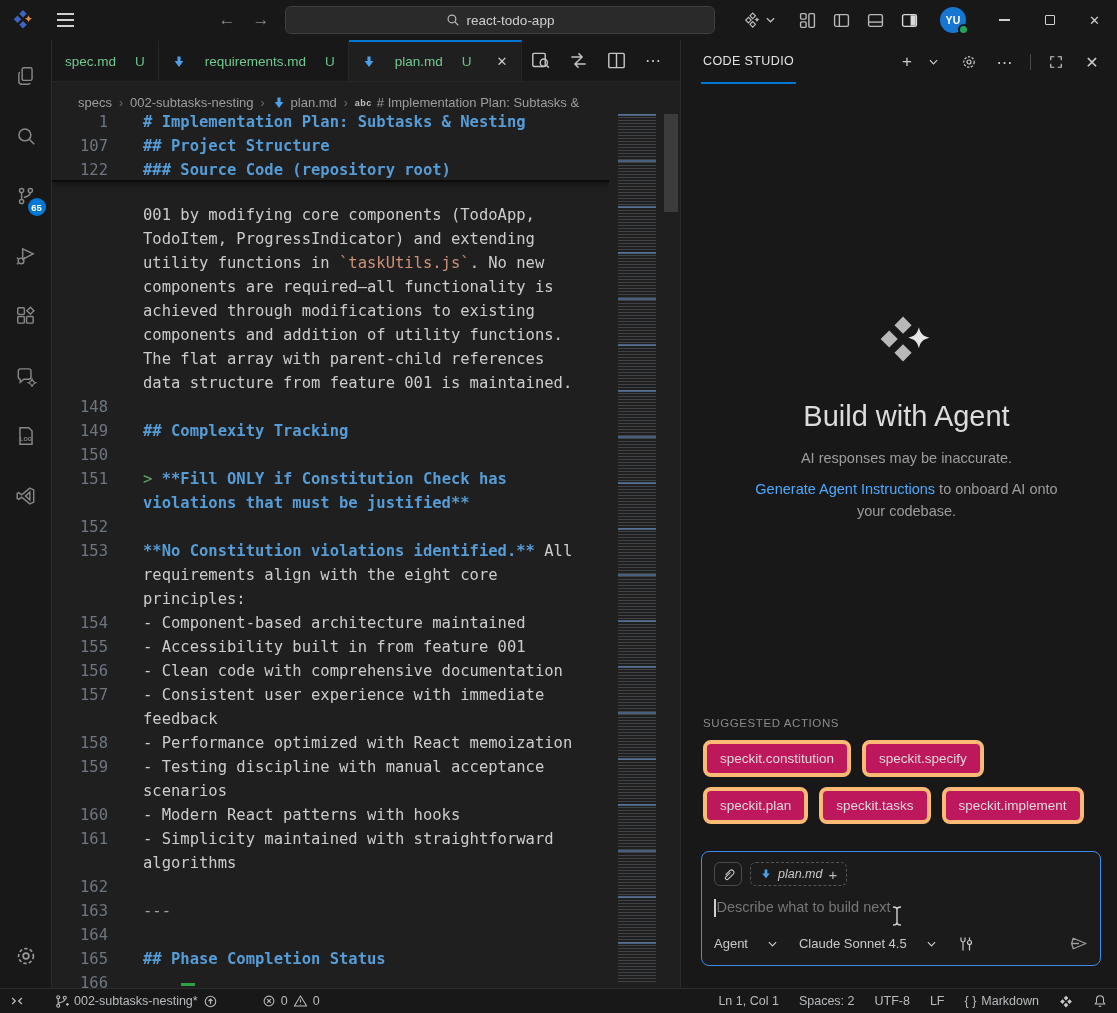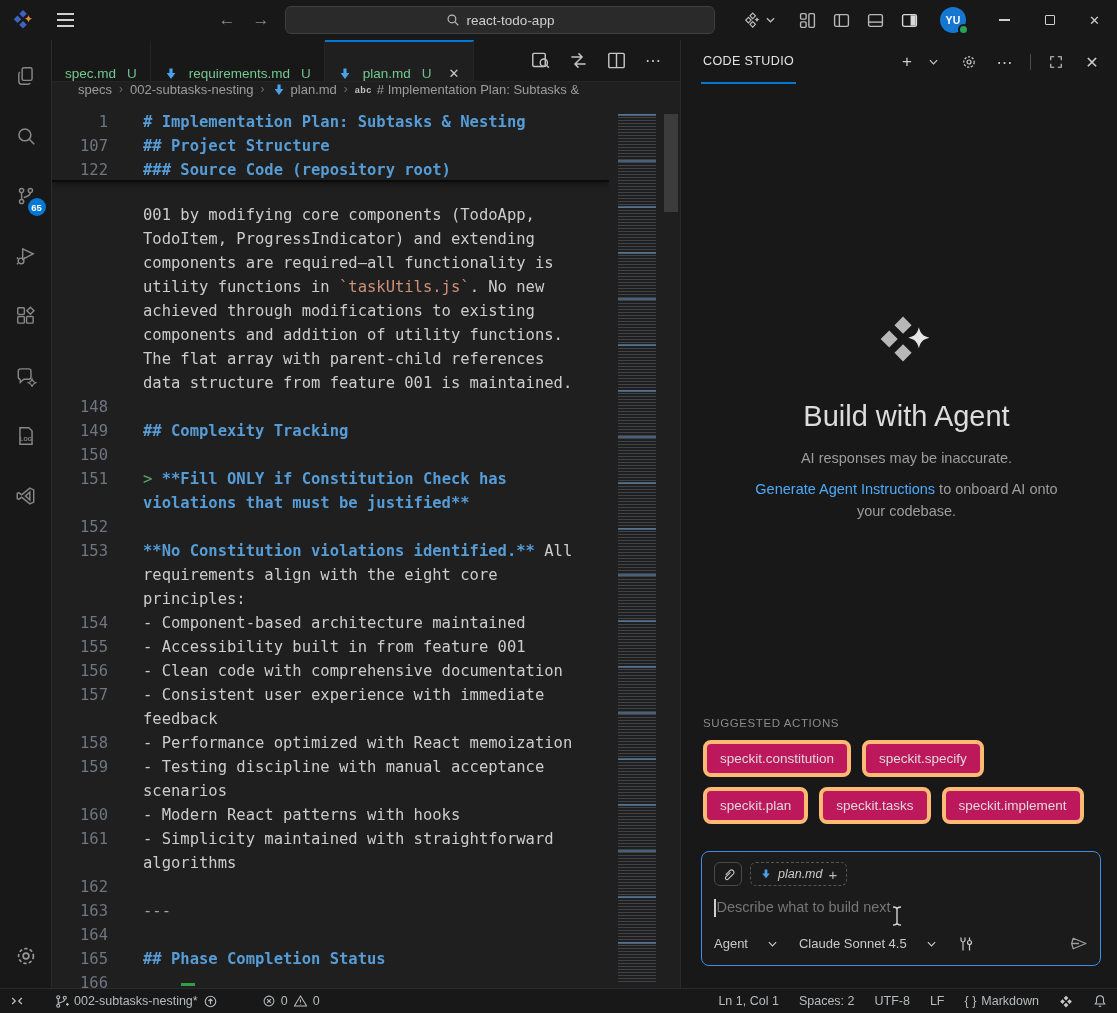--- a/index.html
+++ b/index.html
@@ -29,28 +29,28 @@
   .main { display:flex; height:948px; }
   .activitybar { width:52px; background:#181818; border-right:1px solid #2b2b2b; display:flex; flex-direction:column; align-items:center; padding-top:12px; }
   .act-item { width:48px; height:48px; display:flex; align-items:center; justify-content:center; position:relative; margin-bottom:12px; }
   .act-item:last-child { margin-bottom:0; }
   .act-spacer { flex:1; }
   .badge { position:absolute; right:4px; bottom:4px; min-width:18px; height:18px; border-radius:9px; background:#0078d4; color:#fff; font-size:9.5px; font-weight:bold; display:flex; align-items:center; justify-content:center; padding:0 3px; }
 
   .editor-col { flex:1; display:flex; flex-direction:column; background:#1f1f1f; min-width:0; }
   .tabbar { height:42px; background:#181818; display:flex; align-items:stretch; border-bottom:1px solid #252526; }
   .tabs { display:flex; }
-  .tab { display:flex; align-items:flex-end; gap:11px; padding:0 13px; font-size:13.5px; color:#73c991; border-right:1px solid #252526; border-top:2px solid transparent; cursor:pointer; background:#181818; }
+  .tab { display:flex; align-items:center; gap:19px; padding:0 13px; font-size:13.5px; color:#73c991; border-right:1px solid #252526; border-top:2px solid transparent; cursor:pointer; background:#181818; }
   .tab.active { background:#1f1f1f; border-top:2px solid #0078d4; }
   .tab-badge { opacity:.95; }
   .tab-close { color:#c9c9c9; font-size:13px; margin-left:6px; }
   .editor-actions { margin-left:auto; display:flex; align-items:center; gap:19px; padding-right:18px; color:#c5c5c5; }
   .dots { font-size:16px; color:#c5c5c5; letter-spacing:1px; }
 
-  .breadcrumb { height:28px; background:#1f1f1f; display:flex; align-items:flex-start; padding-left:26px; font-size:13px; color:#9d9d9d; gap:7px; white-space:nowrap; overflow:hidden; }
+  .breadcrumb { height:28px; background:#1f1f1f; display:flex; align-items:flex-end; padding-left:26px; font-size:13px; color:#9d9d9d; gap:7px; white-space:nowrap; overflow:hidden; }
   .crumb-sep { color:#6e6e6e; font-size:12px; }
   .abc-icon { font-size:9px; font-weight:bold; color:#c0c0c0; letter-spacing:.5px; }
 
   .editor-wrap { flex:1; display:flex; position:relative; overflow:hidden; background:#1f1f1f; }
   .code-area { flex:1; position:relative; font-family:"DejaVu Sans Mono",monospace; font-size:15.5px; line-height:24px; overflow:hidden; }
   .sticky { position:absolute; top:0; left:0; right:0; height:72px; background:#1f1f1f; z-index:3; border-bottom:2px solid #0b0b0b; box-shadow:0 3px 6px rgba(0,0,0,.35); }
   .lines { padding-top:69px; }
   .row { display:flex; height:24px; white-space:pre; }
   .lnum { width:56px; flex:none; text-align:right; color:#6e7681; }
   .ltxt { margin-left:35px; }
@@ -330,22 +330,22 @@
       <div class="code-area">
         <div class="sticky">
             <div class="row"><span class="lnum">1</span><span class="ltxt"><span class="seg-h"># Implementation Plan: Subtasks &amp; Nesting</span></span></div>
             <div class="row"><span class="lnum">107</span><span class="ltxt"><span class="seg-h">## Project Structure</span></span></div>
             <div class="row"><span class="lnum">122</span><span class="ltxt"><span class="seg-h">### Source Code (repository root)</span></span></div>
           </div>
         <div class="lines">
             <div class="row"><span class="lnum"></span></div>
             <div class="row"><span class="lnum"></span><span class="ltxt"><span class="seg-p">001 by modifying core components (TodoApp,</span></span></div>
             <div class="row"><span class="lnum"></span><span class="ltxt"><span class="seg-p">TodoItem, ProgressIndicator) and extending</span></span></div>
+            <div class="row"><span class="lnum"></span><span class="ltxt"><span class="seg-p">utility functions in </span><span class="seg-c">`taskUtils.js`</span><span class="seg-p">. No new</span></span></div>
             <div class="row"><span class="lnum"></span><span class="ltxt"><span class="seg-p">components are required—all functionality is</span></span></div>
-            <div class="row"><span class="lnum"></span><span class="ltxt"><span class="seg-p">utility functions in </span><span class="seg-c">`taskUtils.js`</span><span class="seg-p">. No new</span></span></div>
             <div class="row"><span class="lnum"></span><span class="ltxt"><span class="seg-p">achieved through modifications to existing</span></span></div>
             <div class="row"><span class="lnum"></span><span class="ltxt"><span class="seg-p">components and addition of utility functions.</span></span></div>
             <div class="row"><span class="lnum"></span><span class="ltxt"><span class="seg-p">The flat array with parent-child references</span></span></div>
             <div class="row"><span class="lnum"></span><span class="ltxt"><span class="seg-p">data structure from feature 001 is maintained.</span></span></div>
             <div class="row"><span class="lnum">148</span><span class="ltxt"></span></div>
             <div class="row"><span class="lnum">149</span><span class="ltxt"><span class="seg-h">## Complexity Tracking</span></span></div>
             <div class="row"><span class="lnum">150</span><span class="ltxt"></span></div>
             <div class="row"><span class="lnum">151</span><span class="ltxt"><span class="seg-q">&gt; </span><span class="seg-h">**Fill ONLY if Constitution Check has</span></span></div>
             <div class="row"><span class="lnum"></span><span class="ltxt"><span class="seg-h">violations that must be justified**</span></span></div>
             <div class="row"><span class="lnum">152</span><span class="ltxt"></span></div>

